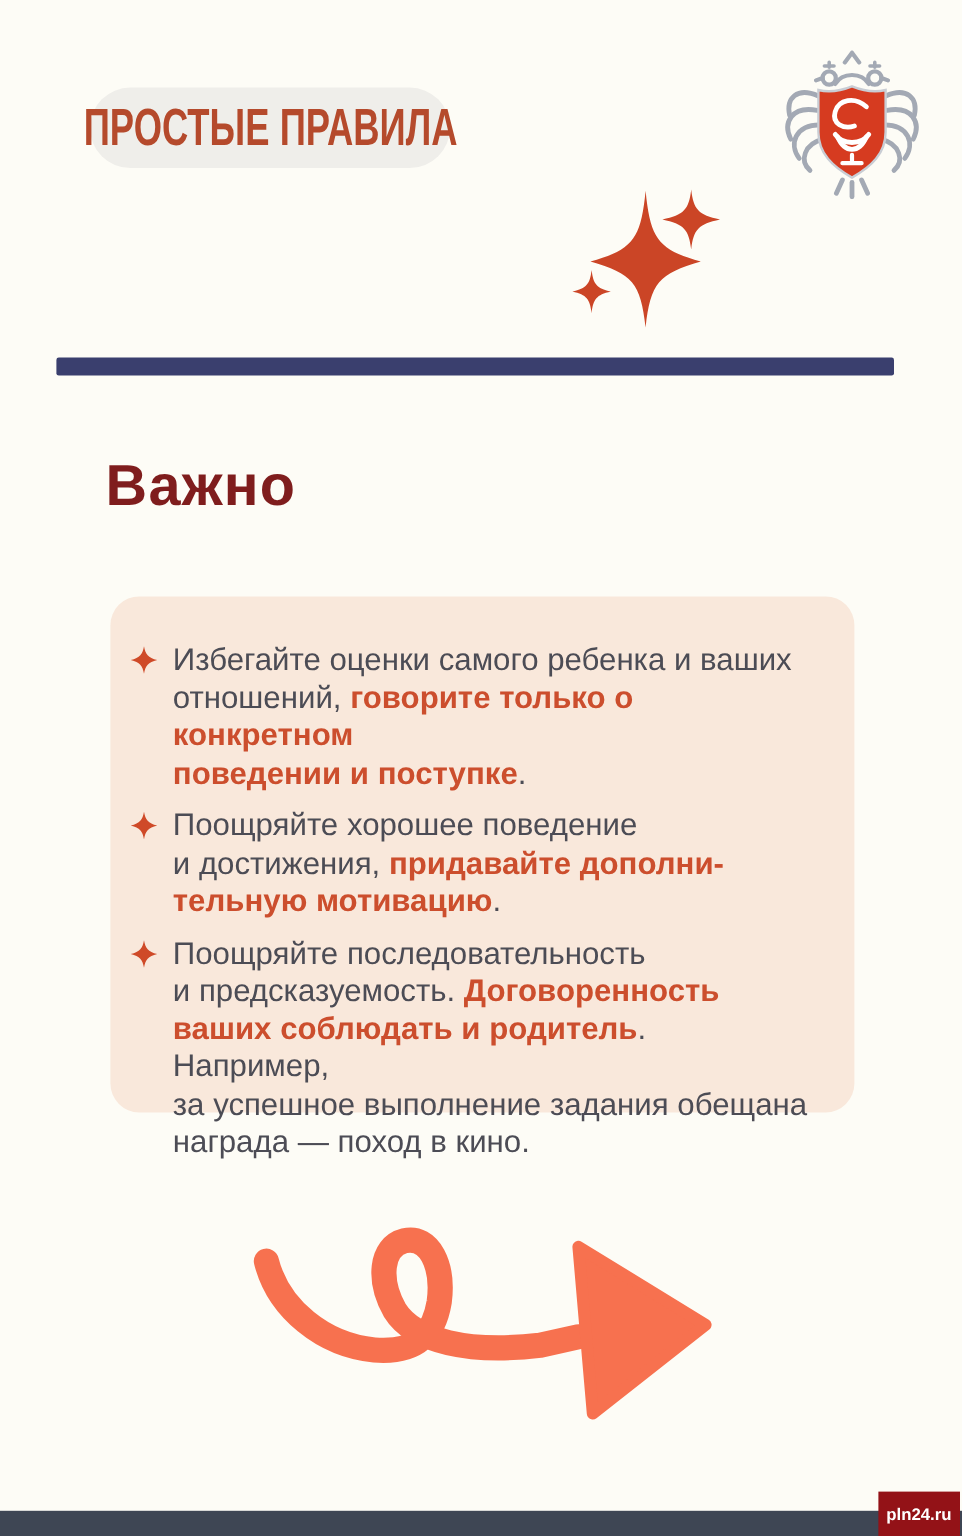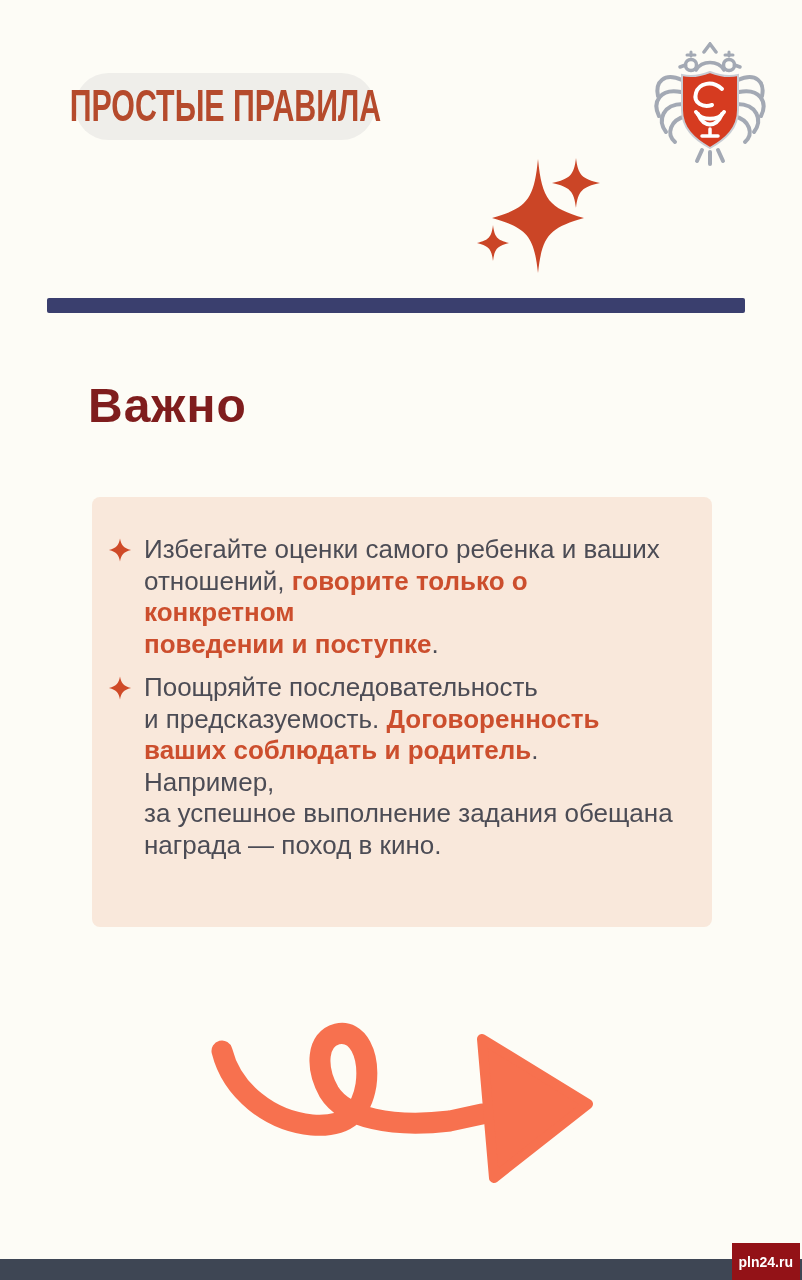--- a/index.html
+++ b/index.html
@@ -22,21 +22,21 @@
   .divider{
     position:absolute;left:47px;top:298px;width:698px;height:15px;
     background:#3a3f6e;border-radius:2px;
   }
   .page-title{
     position:absolute;left:88px;top:378px;
     font-size:48px;font-weight:bold;color:#7f1d1d;letter-spacing:1px;
   }
   .card{
     position:absolute;left:92px;top:497px;width:620px;height:430px;
-    background:#f9e8db;border-radius:8px;box-sizing:border-box;
+    background:#f9e8db;border-radius:24px;box-sizing:border-box;
     padding:37px 36px 18px 16px;
   }
   .card-item{display:flex;align-items:flex-start;margin-bottom:12px;}
   .card-item .bullet{width:24px;height:26px;flex:0 0 24px;margin-top:3px;margin-right:12px;}
   .item-text{
     margin:0;font-size:26px;line-height:31.5px;color:#4c4c55;
     white-space:pre-line;
   }
   .item-text .hl{color:#cc4e2d;font-weight:bold;}
   .arrow{position:absolute;left:210px;top:1015px;width:390px;height:175px;}
@@ -113,20 +113,28 @@
           <path d="M50 2 C55 30 64 42 96 50 C64 58 55 70 50 98 C45 70 36 58 4 50 C36 42 45 30 50 2 Z" fill="#cf4a28"></path>
         </svg>
         <p class="item-text"><span>Избегайте оценки самого ребенка и ваших
 отношений, </span><span class="hl">говорите только о конкретном
 поведении и поступке</span><span>.</span></p>
       </div>
       <div class="card-item">
         <svg class="bullet" viewBox="0 0 100 100">
           <path d="M50 2 C55 30 64 42 96 50 C64 58 55 70 50 98 C45 70 36 58 4 50 C36 42 45 30 50 2 Z" fill="#cf4a28"></path>
         </svg>
+        <p class="item-text"><span>Поощряйте хорошее поведение
+и достижения, </span><span class="hl">придавайте дополни-
+тельную мотивацию</span><span>.</span></p>
+      </div>
+      <div class="card-item">
+        <svg class="bullet" viewBox="0 0 100 100">
+          <path d="M50 2 C55 30 64 42 96 50 C64 58 55 70 50 98 C45 70 36 58 4 50 C36 42 45 30 50 2 Z" fill="#cf4a28"></path>
+        </svg>
         <p class="item-text"><span>Поощряйте последовательность
 и предсказуемость. </span><span class="hl">Договоренность
 ваших соблюдать и родитель</span><span>. Например,
 за успешное выполнение задания обещана
 награда — поход в кино.</span></p>
       </div>
     </div>
 </div>
 
 <svg class="arrow" viewBox="0 0 390 175">

